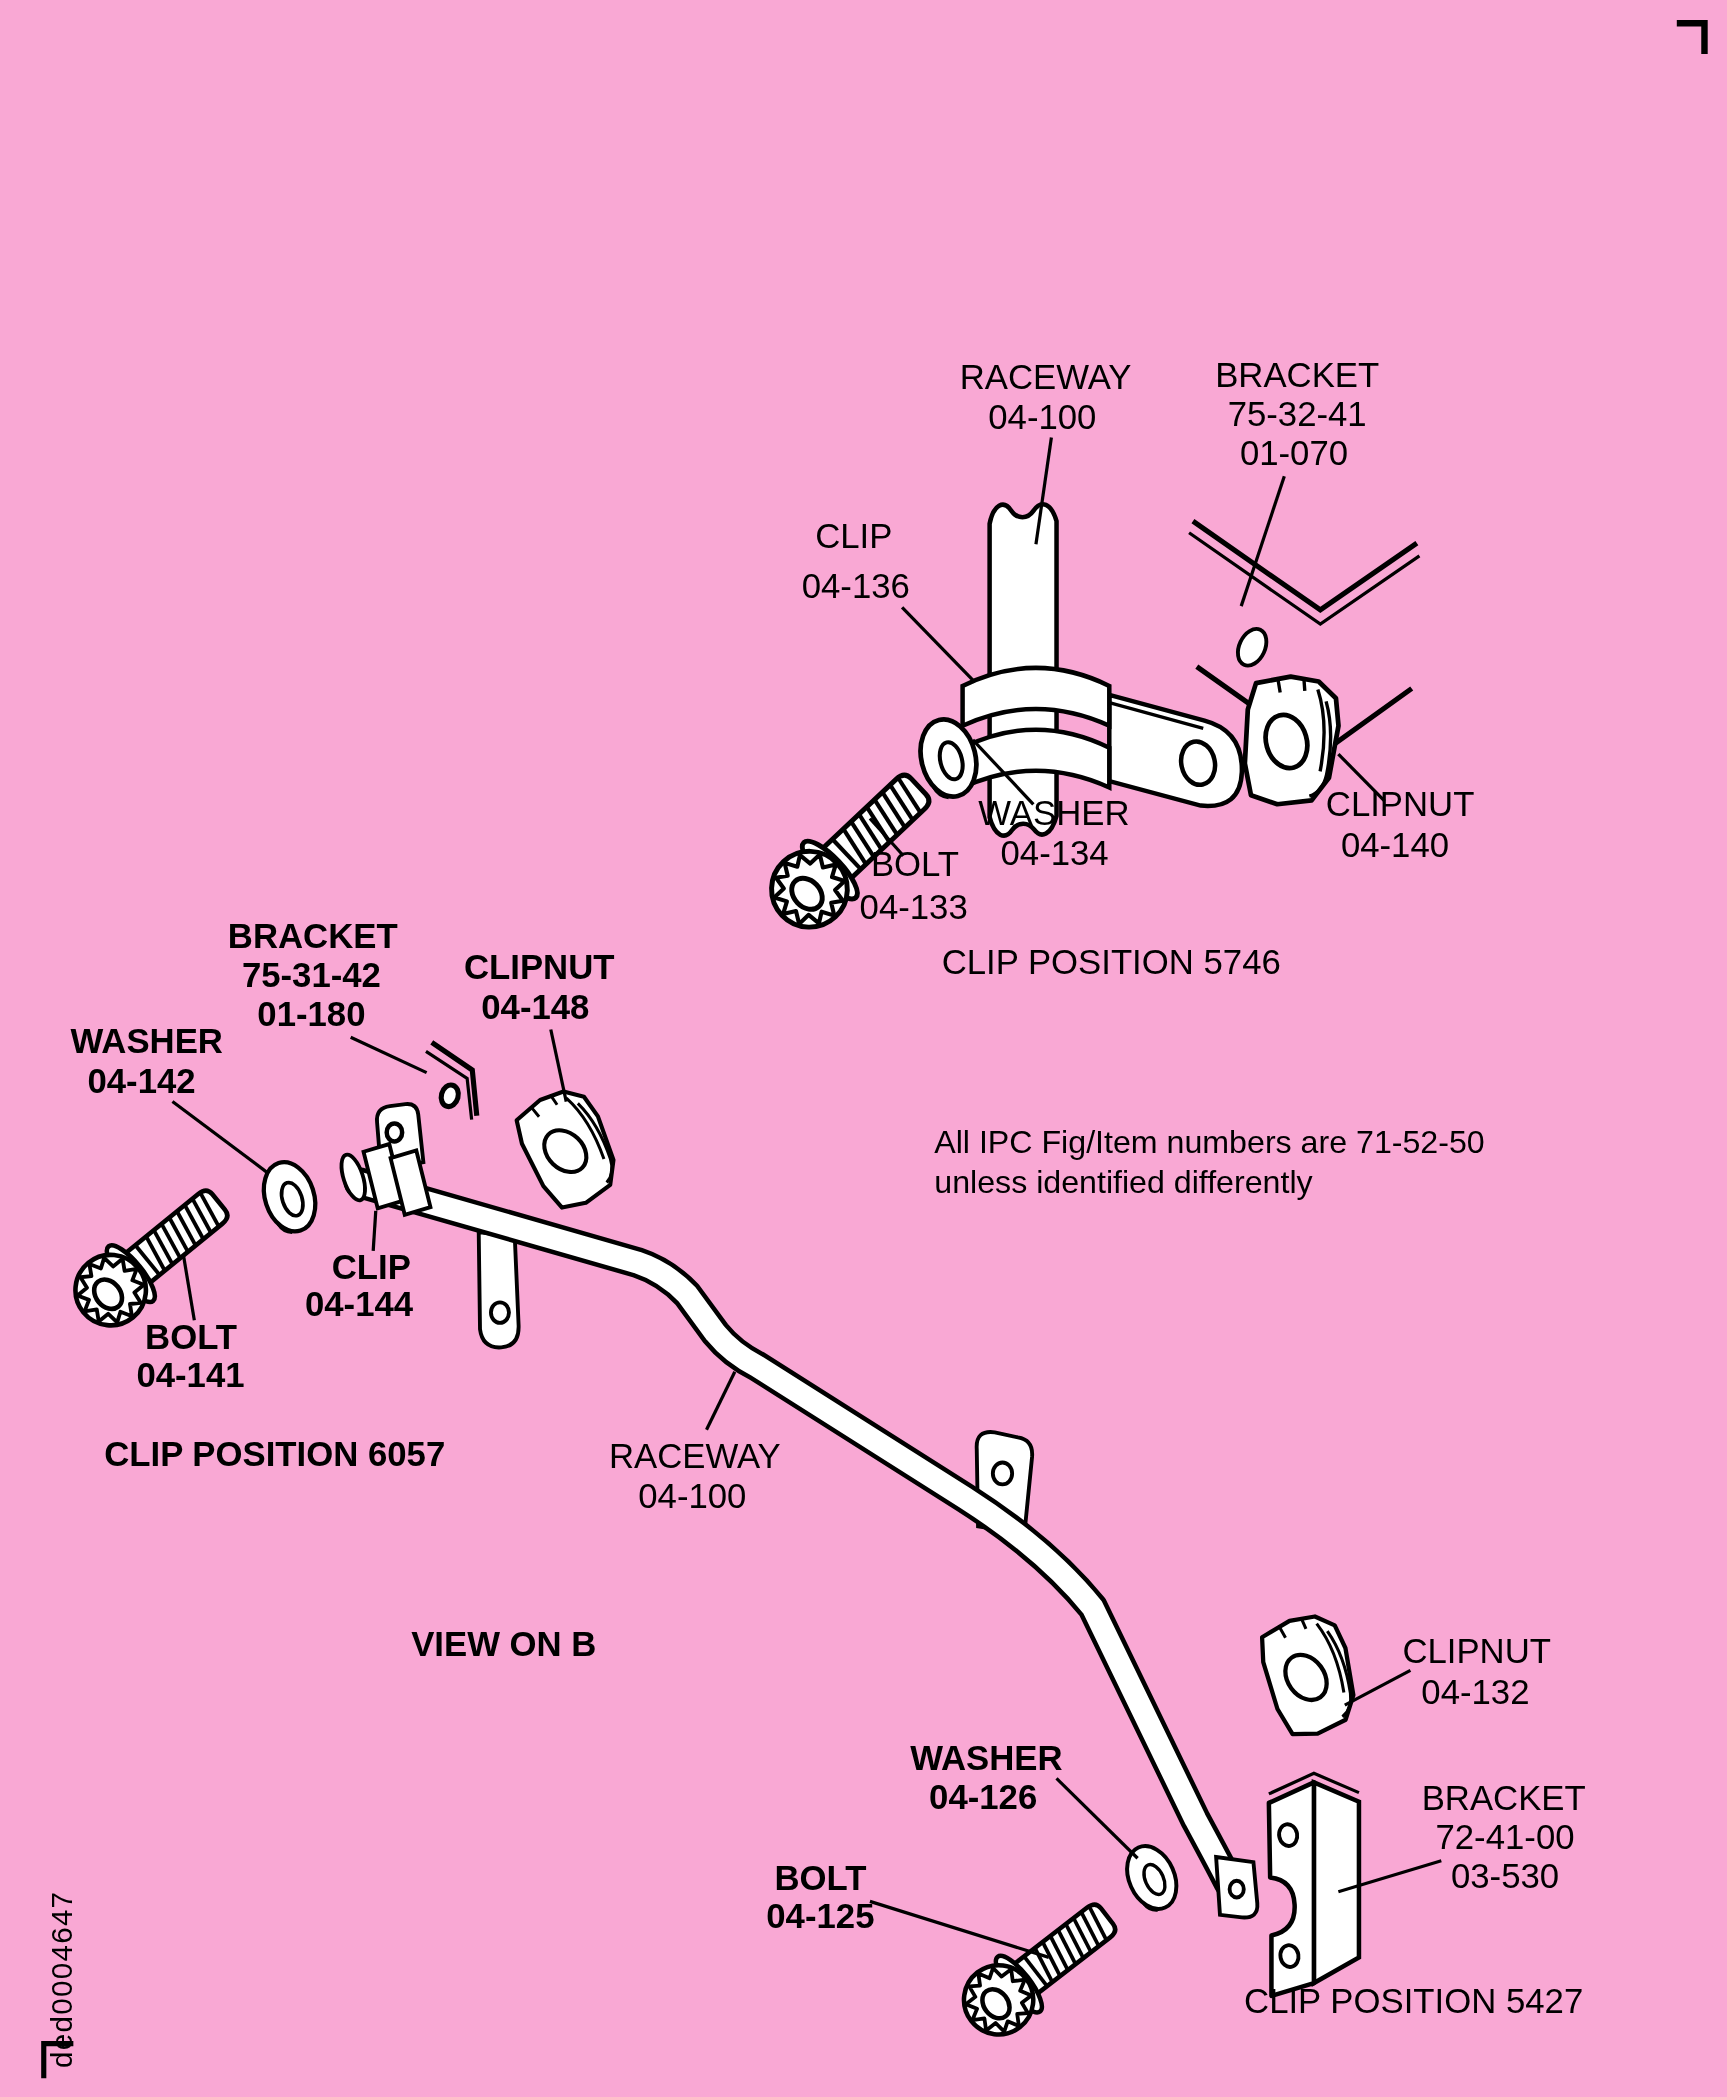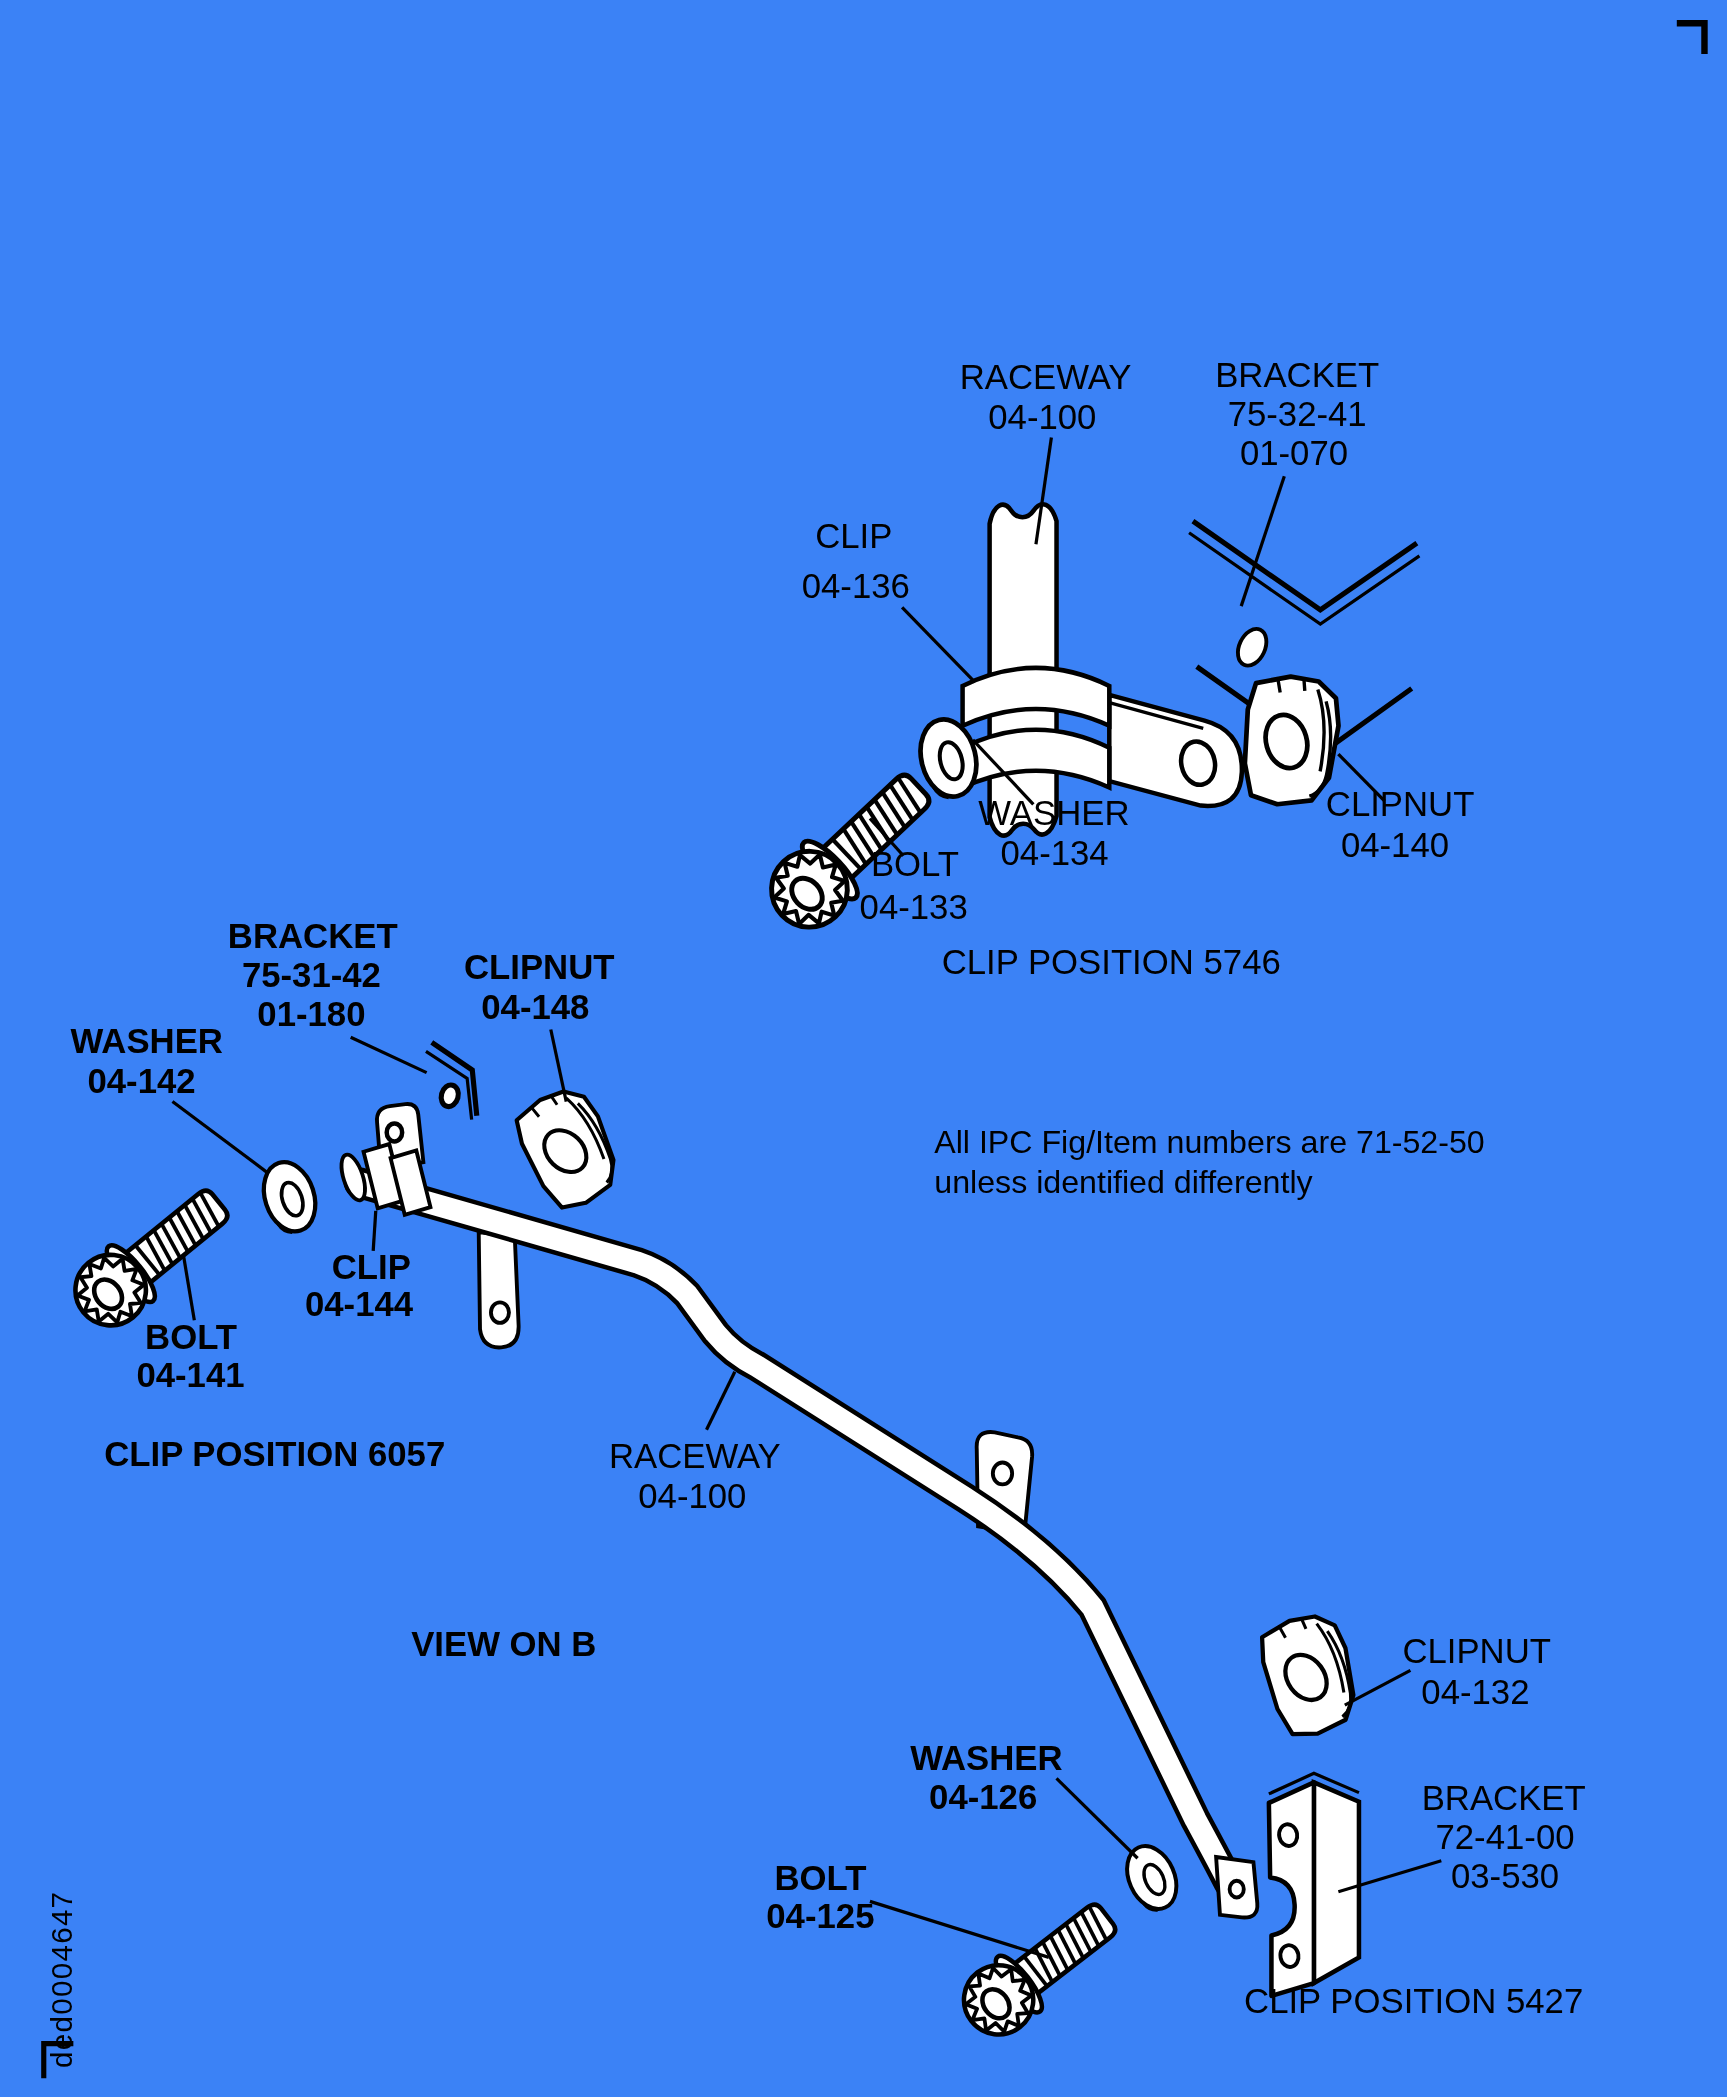--- a/index.html
+++ b/index.html
@@ -1,18 +1,18 @@
 <!DOCTYPE html>
 <html style="font-size:10.3px"><head>
 <meta charset="utf-8">
 <style>
   html,body { margin:0; padding:0; background:#ffffff; }
   .page {
     width:100%;
-    background:#3b82f6;
+    background:#f9a8d4;
     font-family:"Liberation Sans", sans-serif;
   }
   svg { display:block; width:100%; height:auto; }
   .lbl {
     font-family:"Liberation Sans", sans-serif;
     font-size:54px;
     fill:#000000;
     text-anchor:middle;
   }
   .lbl-bold { font-weight:bold; }

